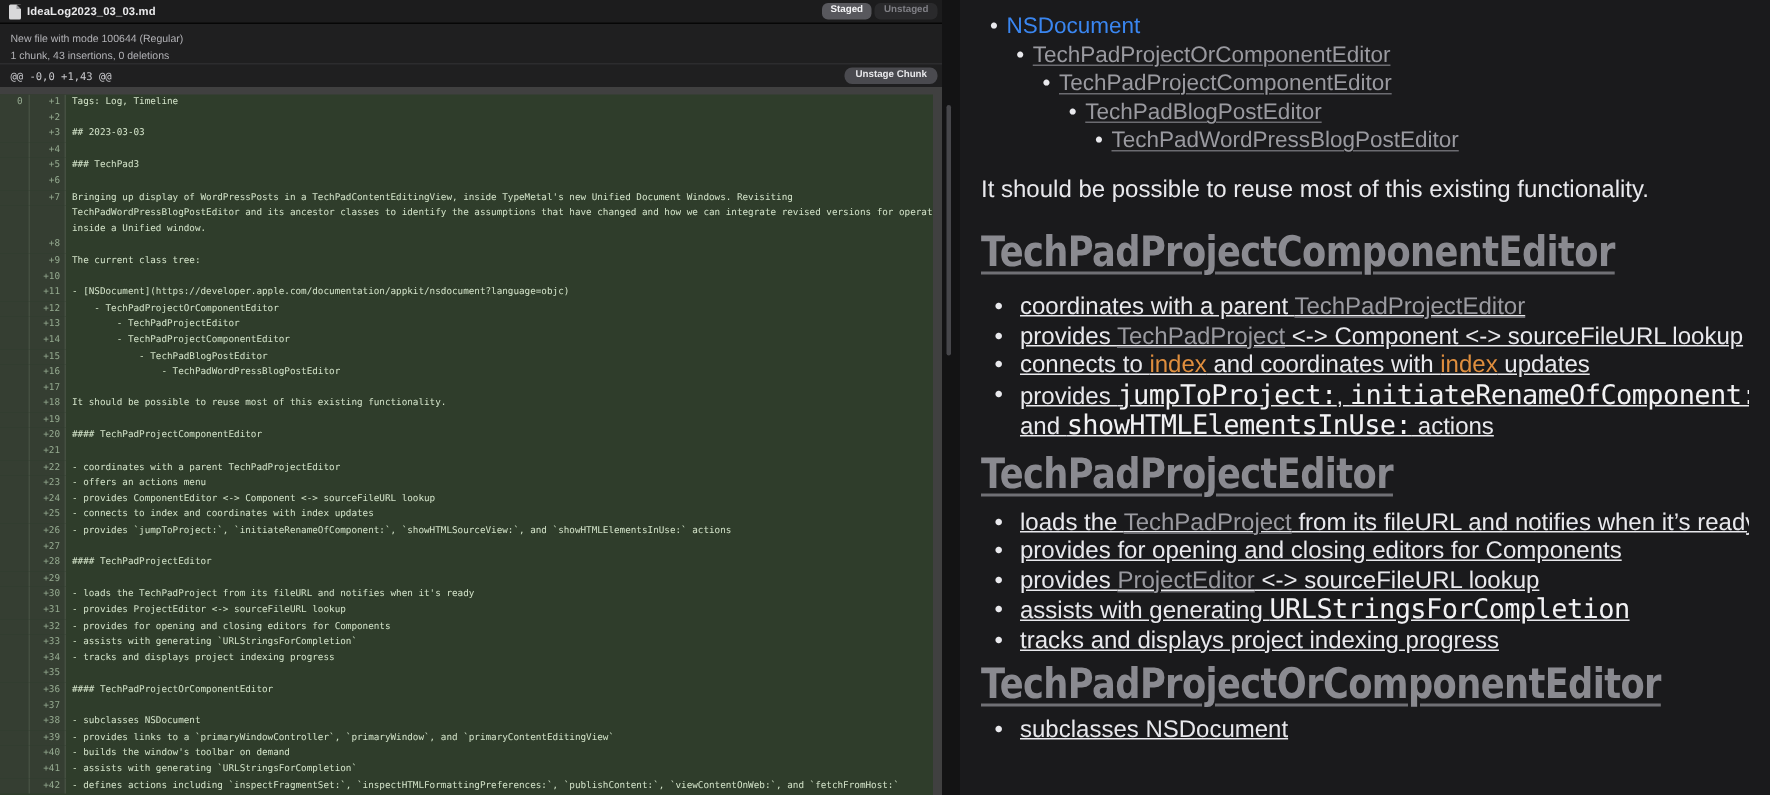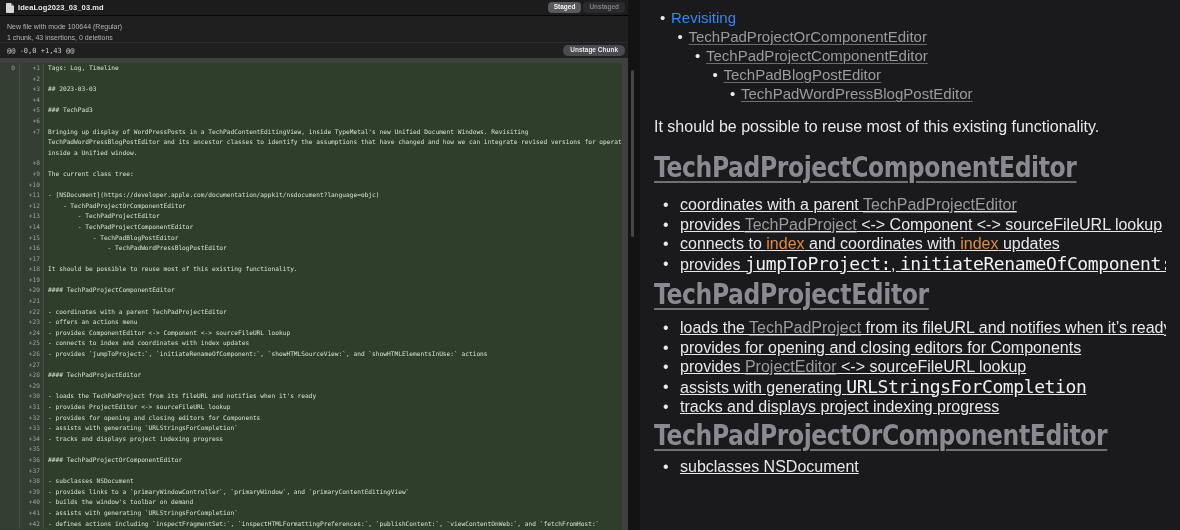--- a/index.html
+++ b/index.html
@@ -294,39 +294,40 @@
         <div class="col-text">- defines actions including `inspectFragmentSet:`, `inspectHTMLFormattingPreferences:`, `publishContent:`, `viewContentOnWeb:`, and `fetchFromHost:`</div>
       </div>
     </div>
 </div>
 
 <div class="divider"></div>
 <div class="vthumb"></div>
 
 <div class="right-pane">
   <div>
-      <div class="tree-item" style="padding-left: 6px;"><span class="tree-bullet">•</span><span class="run-blue">Revisiting</span></div>
+      <div class="tree-item" style="padding-left: 6px;"><span class="tree-bullet">•</span><span class="run-blue">NSDocument</span></div>
       <div class="tree-item" style="padding-left: 23.5px;"><span class="tree-bullet">•</span><span class="run-glink">TechPadProjectOrComponentEditor</span></div>
       <div class="tree-item" style="padding-left: 41px;"><span class="tree-bullet">•</span><span class="run-glink">TechPadProjectComponentEditor</span></div>
       <div class="tree-item" style="padding-left: 58.5px;"><span class="tree-bullet">•</span><span class="run-glink">TechPadBlogPostEditor</span></div>
       <div class="tree-item" style="padding-left: 76px;"><span class="tree-bullet">•</span><span class="run-glink">TechPadWordPressBlogPostEditor</span></div>
       <div class="mdp"><span>It should be possible to reuse most of this existing functionality.</span></div>
       <div class="mdh"><span class="h-text">TechPadProjectComponentEditor</span></div>
       <div class="mdul">
         <div class="mdli">
           <div class="mdline"><span>coordinates with a parent </span><span class="run-glink">TechPadProjectEditor</span></div>
         </div>
         <div class="mdli">
           <div class="mdline"><span>provides </span><span class="run-glink">TechPadProject</span><span> &lt;-&gt; Component &lt;-&gt; sourceFileURL lookup</span></div>
         </div>
         <div class="mdli">
           <div class="mdline"><span>connects to </span><span class="run-orange">index</span><span> and coordinates with </span><span class="run-orange">index</span><span> updates</span></div>
         </div>
         <div class="mdli">
           <div class="mdline"><span>provides </span><span class="run-code">jumpToProject:</span><span>, </span><span class="run-code">initiateRenameOfComponent:</span><span>, </span><span class="run-code">showHTMLSourceView:</span></div>
+          <div class="mdline"><span>and </span><span class="run-code">showHTMLElementsInUse:</span><span> actions</span></div>
         </div>
       </div>
       <div class="mdh tight"><span class="h-text">TechPadProjectEditor</span></div>
       <div class="mdul">
         <div class="mdli">
           <div class="mdline"><span>loads the </span><span class="run-glink">TechPadProject</span><span> from its fileURL and notifies when it’s ready</span></div>
         </div>
         <div class="mdli">
           <div class="mdline"><span>provides for opening and closing editors for Components</span></div>
         </div>

